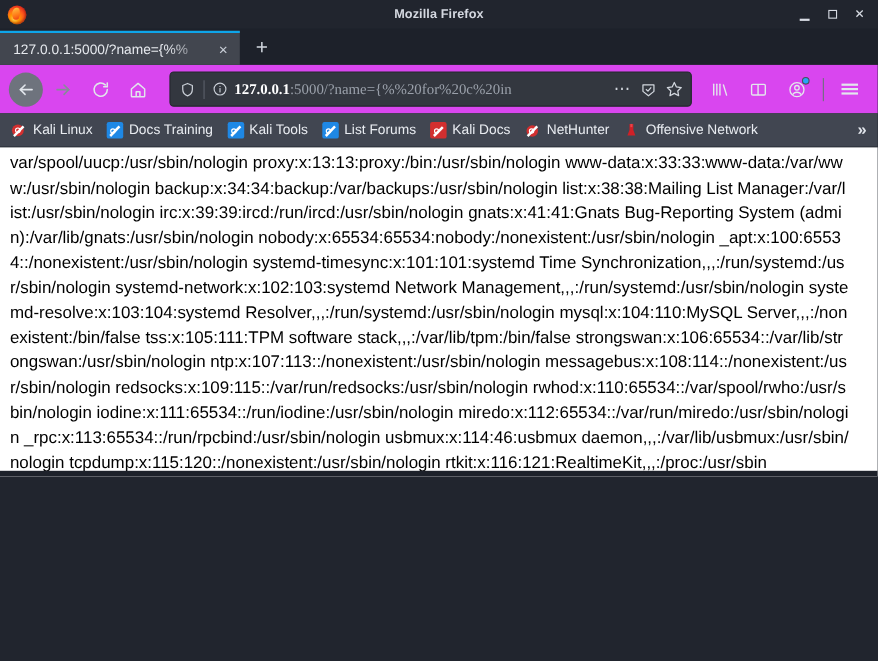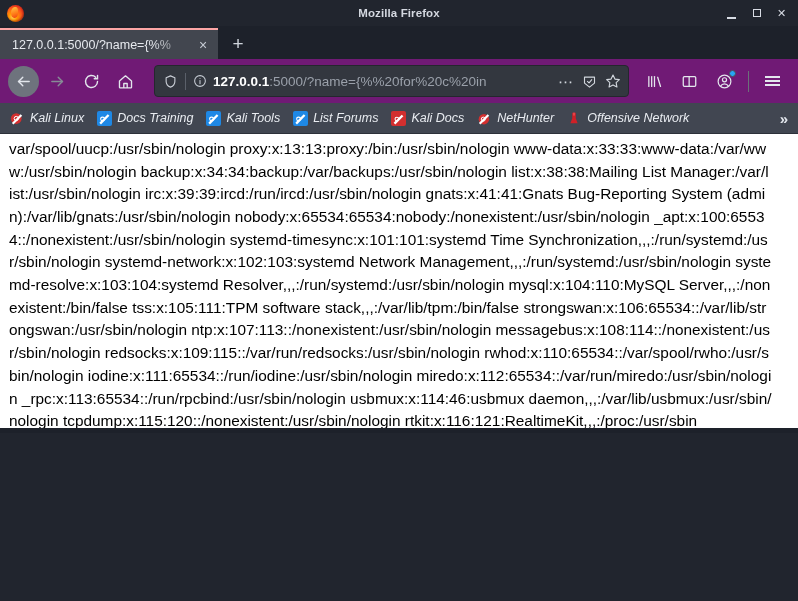--- a/index.html
+++ b/index.html
@@ -57,21 +57,21 @@
   
   .tabstrip {
     height: 33px; background: #1d212a;
     display: flex; align-items: flex-end;
     flex: 0 0 33px;
     padding-left: 0;
   }
   .tab {
     width: 218px; height: 31px;
     background: #42464f;
-    border-top: 2px solid #fca5a5;
+    border-top: 2px solid #0ea5e9;
     display: flex; align-items: center;
     padding: 0 4px 0 12px;
     position: relative;
   }
   .tab-title {
     font-size: 12.5px; color: #e6e9ee;
     white-space: nowrap; overflow: hidden;
     flex: 1;
     -webkit-mask-image: linear-gradient(to right, #000 78%, transparent 99%);
     mask-image: linear-gradient(to right, #000 78%, transparent 99%);
@@ -83,24 +83,25 @@
   }
   .newtab {
     width: 32px; height: 31px;
     display: flex; align-items: center; justify-content: center;
     color: #cfd4dc; font-size: 19px; font-weight: 300; line-height: 1;
     margin-left: 4px;
   }
 
   
   .navbar {
-    height: 44px; background: #701a75;
+    height: 44px; background: #d946ef;
     display: flex; align-items: center;
     padding: 0 8px;
     flex: 0 0 44px;
+    font-family: Liberation Serif, serif;
   }
   .nav-btn {
     width: 31px; height: 31px; flex: 0 0 31px;
     display: flex; align-items: center; justify-content: center;
     color: #e2e6ec;
     margin-right: 3px;
   }
   .nav-btn.back {
     background: #6e737d; border-radius: 50%;
   }
@@ -153,21 +154,21 @@
   
   .bookmarks {
     height: 31px; background: #414651;
     display: flex; align-items: center;
     padding: 0 6px 0 10px;
     flex: 0 0 31px;
     border-bottom: 1px solid #2c3039;
   }
   .bm {
     display: flex; align-items: center;
-    margin-right: 13px; white-space: nowrap; font-style: italic;
+    margin-right: 13px; white-space: nowrap;
   }
   .bm-label { font-size: 12.5px; color: #e9ecf1; margin-left: 5px; }
   .bm-ico { width: 15px; height: 15px; flex: 0 0 15px; position: relative; }
   .dragon {
     border-radius: 2px; overflow: hidden;
     display:flex; align-items:center; justify-content:center;
   }
   .dragon.blue { background: #1e88e5; }
   .dragon.red  { background: #d32f2f; }
   .dragon.plain{ background: transparent; }

